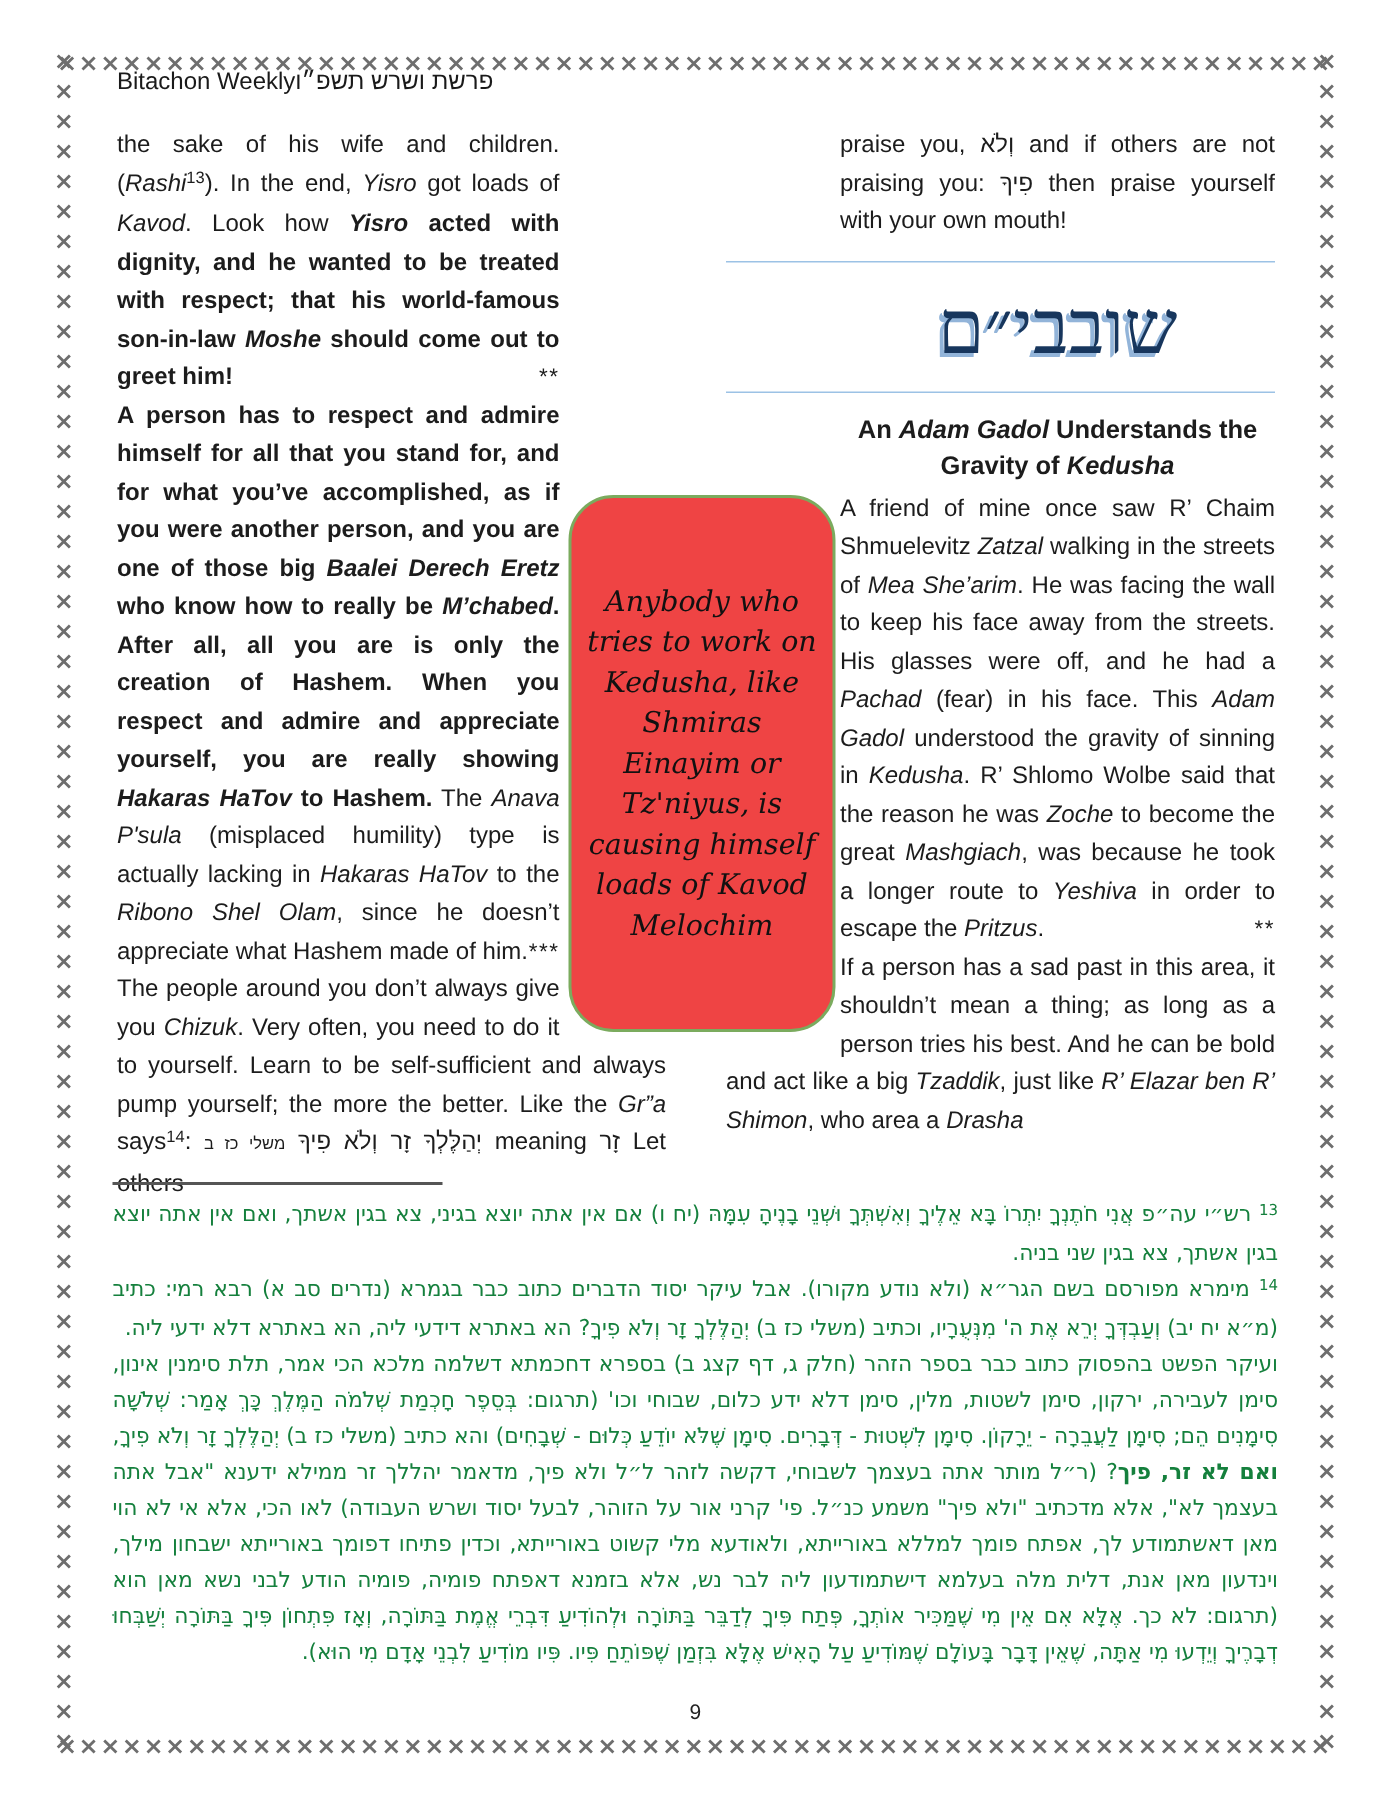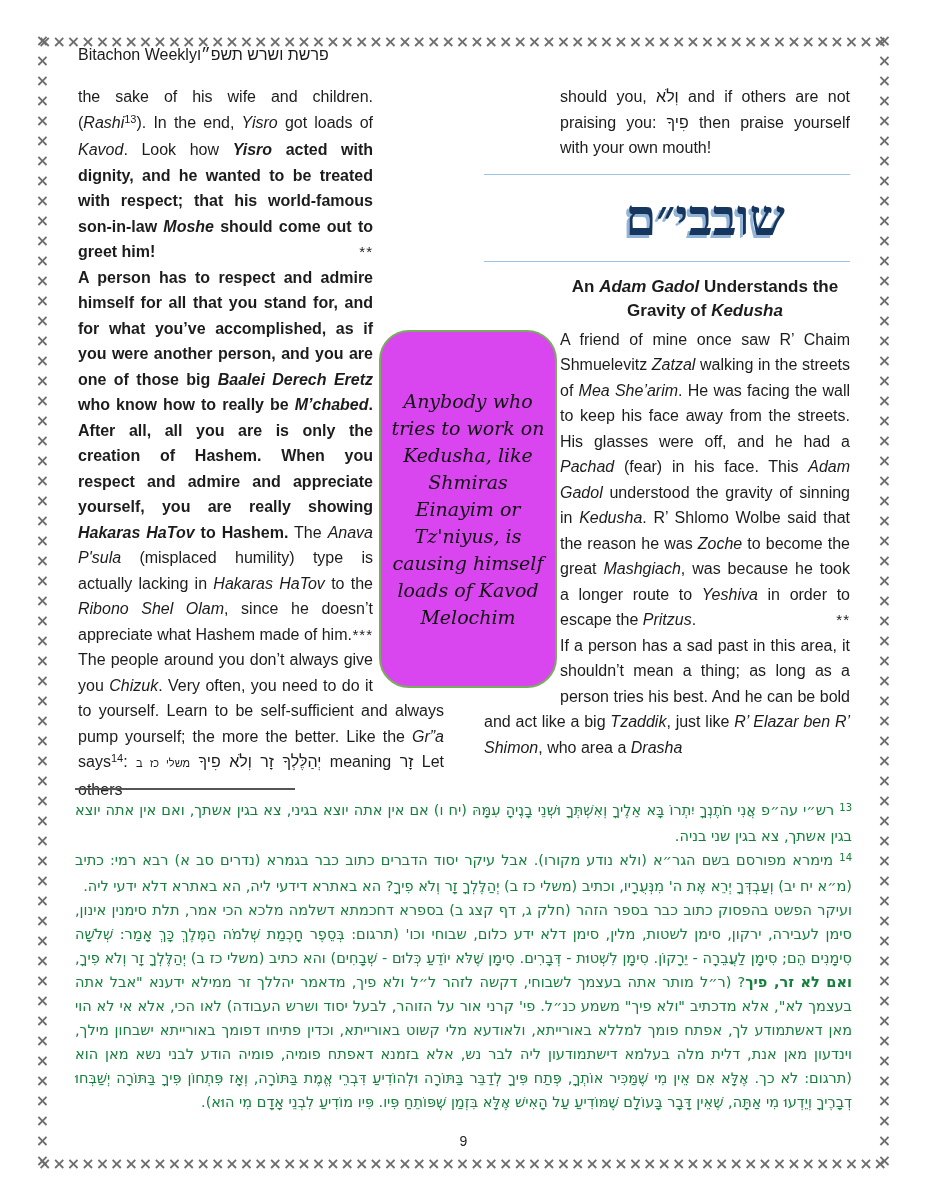--- a/index.html
+++ b/index.html
@@ -29,29 +29,29 @@
   .bi{font-weight:bold;font-style:italic;}
   .sup{font-size:11px;position:relative;top:-5px;}
   .hes{font-size:11px;}
   .stars{float:right;font-size:15px;letter-spacing:1px;}
   
   .wrap-spacer-right{float:right;width:71px;height:360px;margin-top:242px;}
   .wrap-spacer-left{float:left;width:76px;height:356px;margin-top:244px;}
   
   .pull-quote{
     position:absolute;left:379px;top:330px;width:178px;height:358px;box-sizing:border-box;
-    background:#d946ef;border:2.5px solid #7bab5e;border-radius:30px;
+    background:#ef4444;border:2.5px solid #7bab5e;border-radius:30px;
     display:flex;align-items:center;justify-content:center;text-align:center;padding:6px 10px;
   }
   .pq-text{font-family:"DejaVu Serif","Liberation Serif",serif;font-style:italic;
     font-size:19px;line-height:27px;color:#111;}
   
   .rule{border-top:1.5px solid #9cc2e5;margin:13px 0;}
   .shovavim-title{
-    font-family:"Liberation Serif","DejaVu Serif","DejaVu Sans",serif;font-weight:bold;
+    font-family:"Liberation Serif","DejaVu Serif","DejaVu Sans",serif;font-weight:normal;
     font-size:50px;line-height:60px;text-align:center;color:#17365d;
     text-shadow:-3px 3px 0 #92b4d9;margin:2px 0;
   }
   .heading{font-size:17px;font-weight:bold;text-align:center;line-height:24px;margin:2px 0 4px;}
   
   .fn-sep{position:absolute;left:75px;top:788px;width:220px;border-top:2px solid #555;}
   .footnotes{
     position:absolute;left:75px;top:798px;width:777px;direction:rtl;
     font-size:14.5px;line-height:24px;text-align:justify;color:#15803d;
     font-family:"DejaVu Sans","Liberation Sans",sans-serif;
@@ -78,21 +78,21 @@
   <div class="columns">
     <div class="col">
       <div class="wrap-spacer-right"></div>
       <p><span>the sake of his wife and children. (</span><span class="i">Rashi</span><span class="sup">13</span><span>). In the end, </span><span class="i">Yisro</span><span> got loads of </span><span class="i">Kavod</span><span>. Look how </span><span class="bi">Yisro</span><span class="b"> acted with dignity, and he wanted to be treated with respect; that his world-famous son-in-law </span><span class="bi">Moshe</span><span class="b"> should come out to greet him!</span><span class="stars">**</span></p>
       <p><span class="b">A person has to respect and admire himself for all that you stand for, and for what you’ve accomplished, as if you were another person, and you are one of those big </span><span class="bi">Baalei Derech Eretz</span><span class="b"> who know how to really be </span><span class="bi">M’chabed</span><span class="b">. After all, all you are is only the creation of Hashem. When you respect and admire and appreciate yourself, you are really showing </span><span class="bi">Hakaras HaTov</span><span class="b"> to Hashem.</span><span> The </span><span class="i">Anava P'sula</span><span> (misplaced humility) type is actually lacking in </span><span class="i">Hakaras HaTov</span><span> to the </span><span class="i">Ribono Shel Olam</span><span>, since he doesn’t appreciate what Hashem made of him.</span><span class="stars">***</span></p>
       <p><span>The people around you don’t always give you </span><span class="i">Chizuk</span><span>. Very often, you need to do it to yourself. Learn to be self-sufficient and always pump yourself; the more the better. Like the </span><span class="i">Gr”a</span><span> says</span><span class="sup">14</span><span>: </span><span class="he">יְהַלֶּלְךָ זָר וְלֹא פִיךָ </span><span class="hes">משלי כז ב</span><span> meaning </span><span class="he">זָר</span><span> Let others</span></p>
     </div>
 
     <div class="col">
       <div class="wrap-spacer-left"></div>
-      <p><span>should you, </span><span class="he">וְלֹא</span><span> and if others are not praising you: </span><span class="he">פִיךָ</span><span> then praise yourself with your own mouth!</span></p>
+      <p><span>praise you, </span><span class="he">וְלֹא</span><span> and if others are not praising you: </span><span class="he">פִיךָ</span><span> then praise yourself with your own mouth!</span></p>
       <div class="rule"></div>
       <div class="shovavim-title" dir="rtl">שובבי״ם</div>
       <div class="rule"></div>
       <div class="heading"><span>An </span><span class="i">Adam Gadol</span><span> Understands the Gravity of </span><span class="i">Kedusha</span></div>
       <p><span>A friend of mine once saw R’ Chaim Shmuelevitz </span><span class="i">Zatzal</span><span> walking in the streets of </span><span class="i">Mea She’arim</span><span>. He was facing the wall to keep his face away from the streets. His glasses were off, and he had a </span><span class="i">Pachad</span><span> (fear) in his face. This </span><span class="i">Adam Gadol</span><span> understood the gravity of sinning in </span><span class="i">Kedusha</span><span>. R’ Shlomo Wolbe said that the reason he was </span><span class="i">Zoche</span><span> to become the great </span><span class="i">Mashgiach</span><span>, was because he took a longer route to </span><span class="i">Yeshiva</span><span> in order to escape the </span><span class="i">Pritzus</span><span>.</span><span class="stars">**</span></p>
       <p><span>If a person has a sad past in this area, it shouldn’t mean a thing; as long as a person tries his best. And he can be bold and act like a big </span><span class="i">Tzaddik</span><span>, just like </span><span class="i">R’ Elazar ben R’ Shimon</span><span>, who area a </span><span class="i">Drasha</span></p>
     </div>
   </div>
 </div>
 

